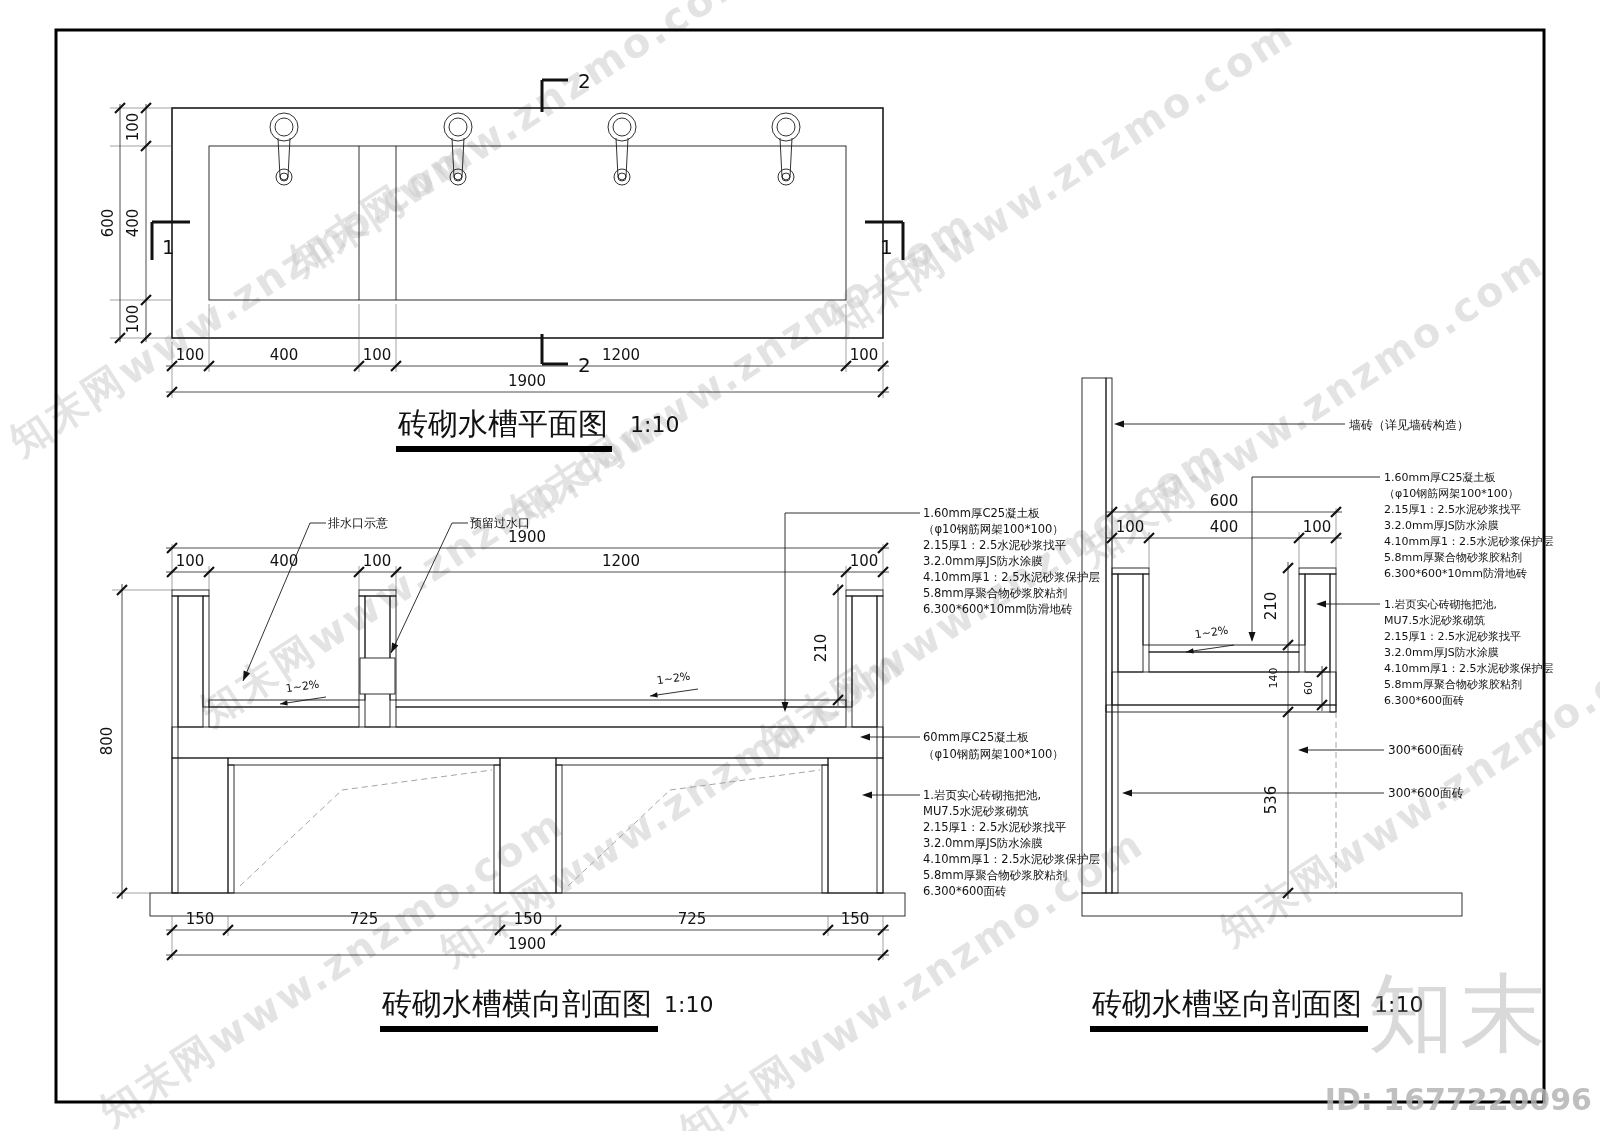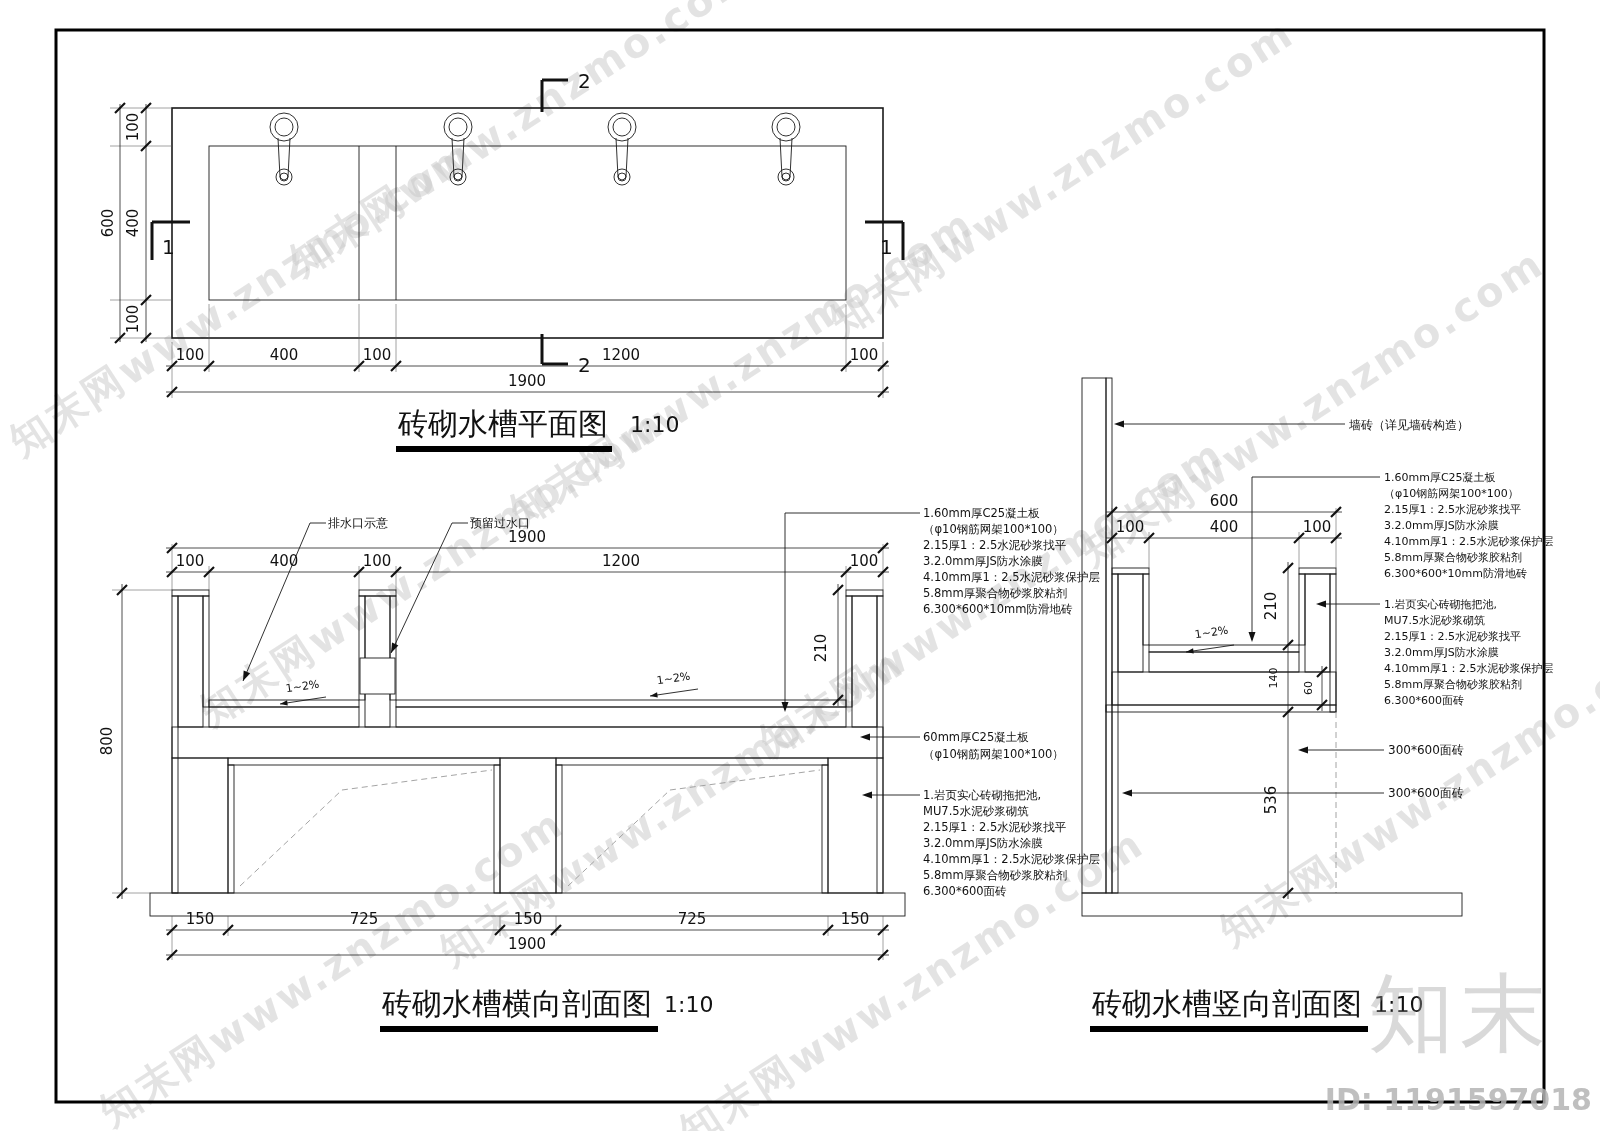--- a/index.html
+++ b/index.html
@@ -449,14 +449,14 @@
 
       <g>
         <text x="1092" y="1014" class="tt">砖砌水槽竖向剖面图</text>
         <text x="1374" y="1012" class="ts">1:10</text>
         <rect x="1090" y="1026" width="278" height="6" fill="#000"></rect>
       </g>
     </g>
   </svg>
 
   <span class="wm-logo">知末</span>
-  <span class="wm-id">ID: 1191597018</span>
+  <span class="wm-id">ID: 1677220096</span>
 </div>
 
 </body></html>

